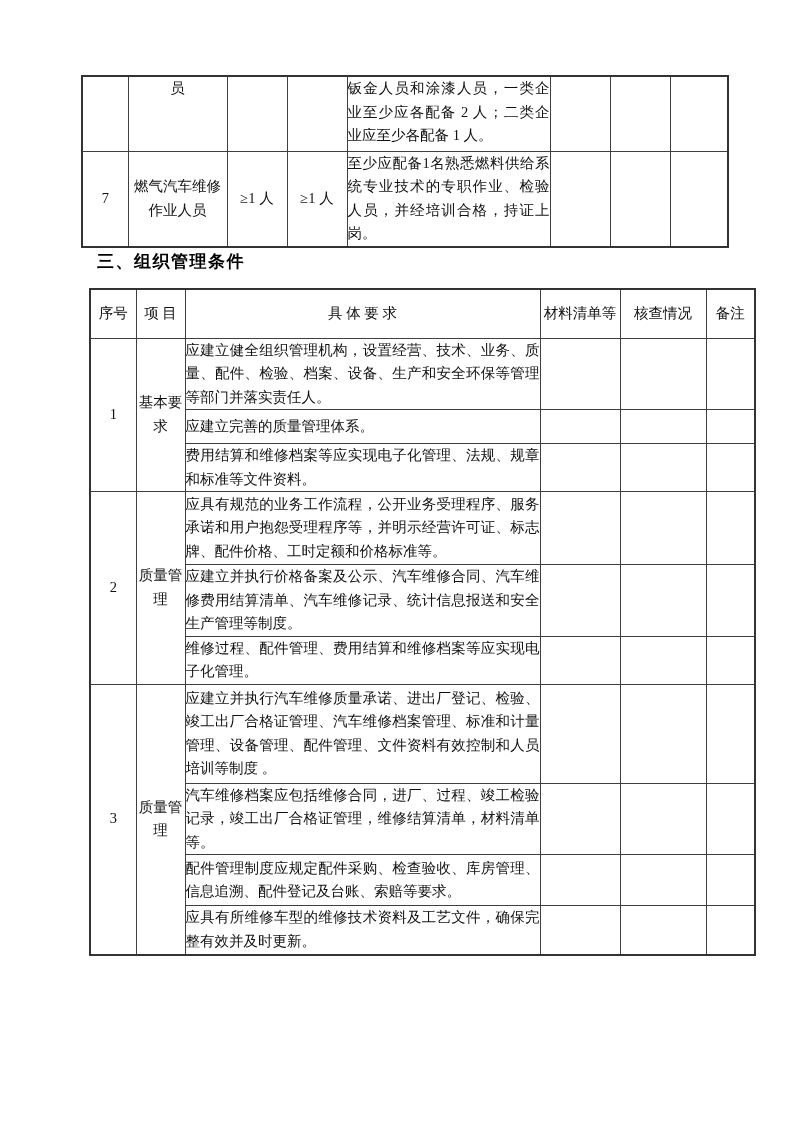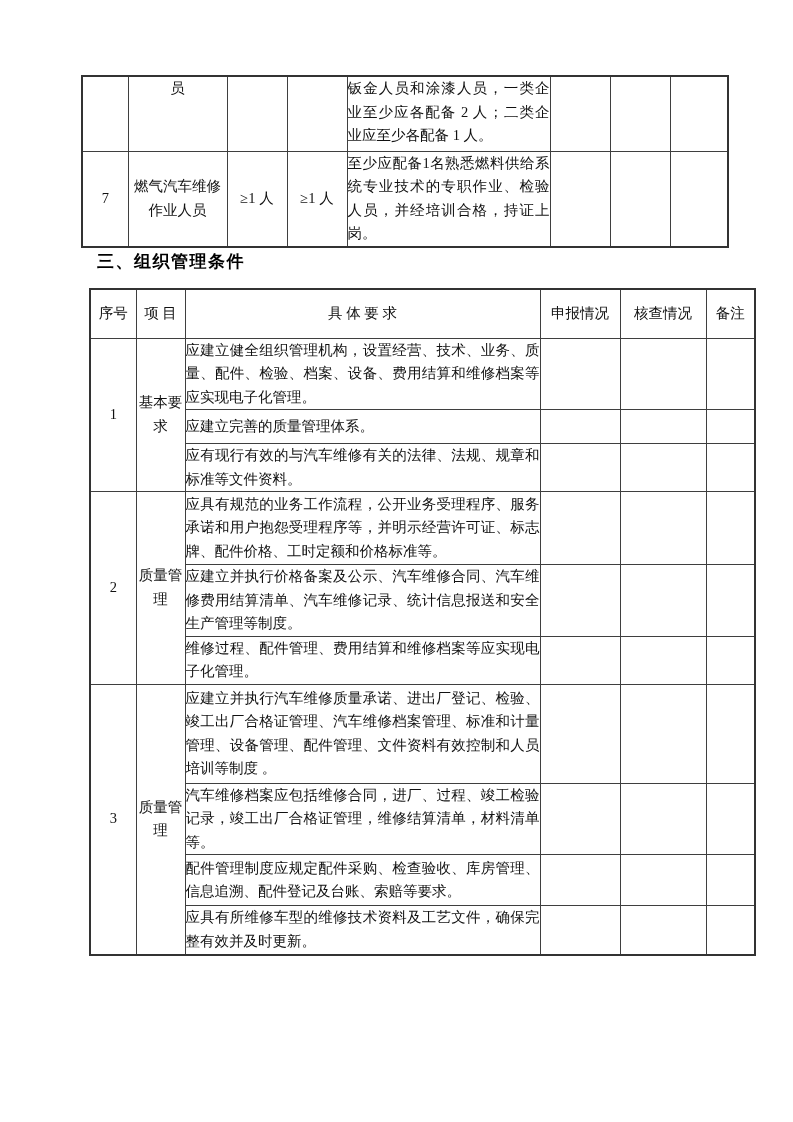--- a/index.html
+++ b/index.html
@@ -98,41 +98,41 @@
         <col style="width:355px">
       <col style="width:80px">
         <col style="width:86px">
         <col style="width:49px">
     </colgroup>
     <tbody>
       <tr style="height:49px">
         <th class="c">序号</th>
         <th class="c">项 目</th>
         <th class="c">具 体 要 求</th>
-        <th class="c">申报情况</th>
+        <th class="c">材料清单等</th>
         <th class="c">核查情况</th>
         <th class="c">备注</th>
       </tr>
 
       <tr style="height:71px">
         <td class="c" rowspan="3">1</td>
         <td class="c" rowspan="3">基本要求</td>
-        <td class="j">应建立健全组织管理机构，设置经营、技术、业务、质量、配件、检验、档案、设备、费用结算和维修档案等应实现电子化管理。</td>
+        <td class="j">应建立健全组织管理机构，设置经营、技术、业务、质量、配件、检验、档案、设备、生产和安全环保等管理等部门并落实责任人。</td>
         <td></td>
         <td></td>
         <td></td>
       </tr>
       <tr style="height:34px">
         <td class="j">应建立完善的质量管理体系。</td>
         <td></td>
         <td></td>
         <td></td>
       </tr>
       <tr style="height:47px">
-        <td class="j">应有现行有效的与汽车维修有关的法律、法规、规章和标准等文件资料。</td>
+        <td class="j">费用结算和维修档案等应实现电子化管理、法规、规章和标准等文件资料。</td>
         <td></td>
         <td></td>
         <td></td>
       </tr>
 
       <tr style="height:73px">
         <td class="c" rowspan="3">2</td>
         <td class="c" rowspan="3">质量管理</td>
         <td class="j">应具有规范的业务工作流程，公开业务受理程序、服务承诺和用户抱怨受理程序等，并明示经营许可证、标志牌、配件价格、工时定额和价格标准等。</td>
         <td></td>

